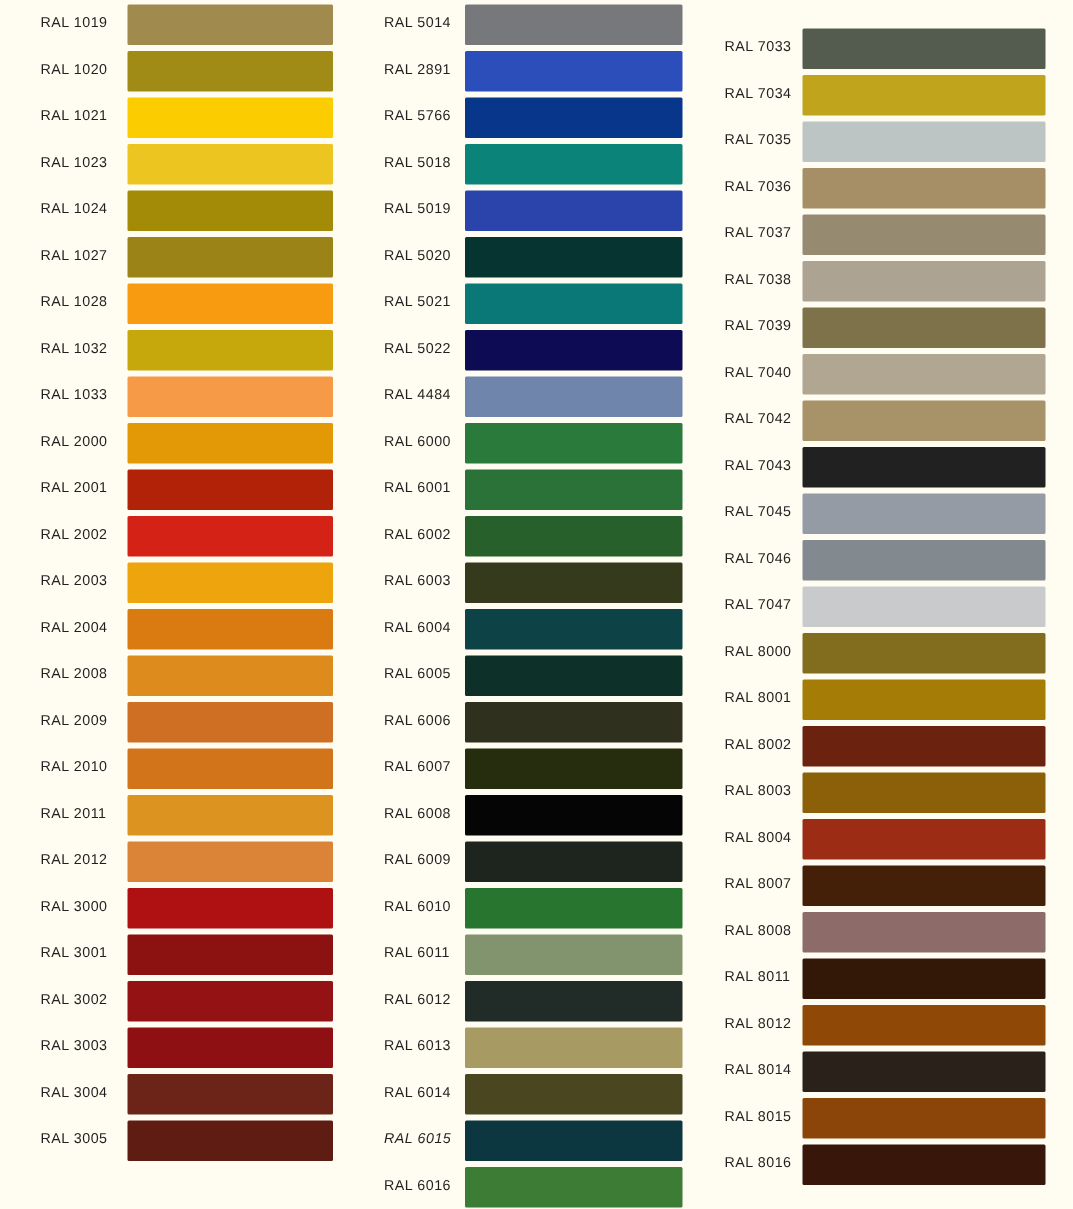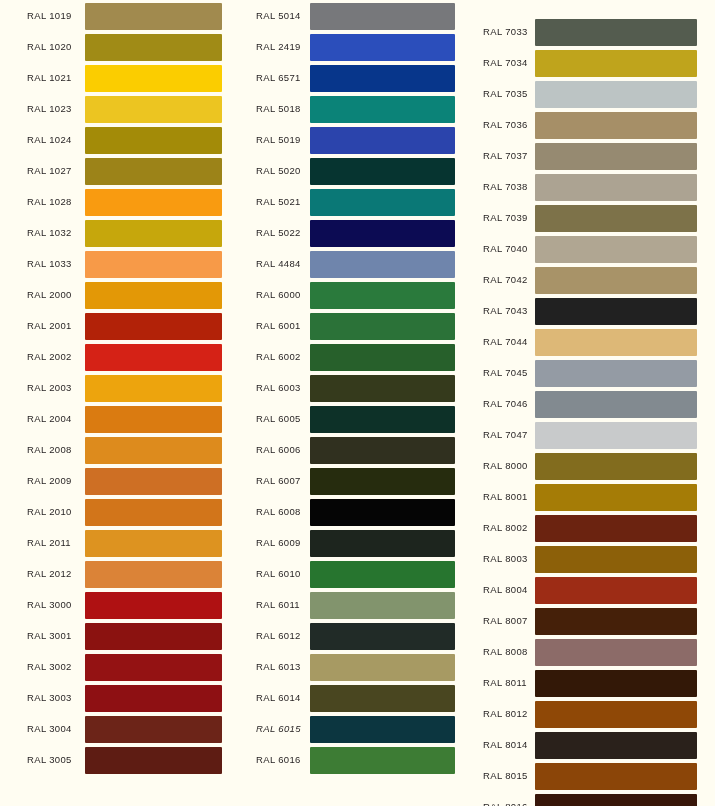--- a/index.html
+++ b/index.html
@@ -165,25 +165,25 @@
         <span class="swatch-label" style="color: rgb(35, 31, 32);">RAL 3005</span>
         <div class="swatch-chip" style="background: rgb(94, 28, 19);"></div>
       </div>
     </div>
     <div class="column col-1">
       <div class="row">
         <span class="swatch-label" style="color: rgb(35, 31, 32);">RAL 5014</span>
         <div class="swatch-chip" style="background: rgb(119, 120, 123);"></div>
       </div>
       <div class="row">
-        <span class="swatch-label" style="color: rgb(35, 31, 32);">RAL 2419</span>
+        <span class="swatch-label" style="color: rgb(35, 31, 32);">RAL 2891</span>
         <div class="swatch-chip" style="background: rgb(43, 78, 187);"></div>
       </div>
       <div class="row">
-        <span class="swatch-label" style="color: rgb(35, 31, 32);">RAL 6571</span>
+        <span class="swatch-label" style="color: rgb(35, 31, 32);">RAL 5766</span>
         <div class="swatch-chip" style="background: rgb(7, 54, 139);"></div>
       </div>
       <div class="row">
         <span class="swatch-label" style="color: rgb(35, 31, 32);">RAL 5018</span>
         <div class="swatch-chip" style="background: rgb(11, 131, 120);"></div>
       </div>
       <div class="row">
         <span class="swatch-label" style="color: rgb(35, 31, 32);">RAL 5019</span>
         <div class="swatch-chip" style="background: rgb(43, 68, 172);"></div>
       </div>
@@ -213,20 +213,24 @@
       </div>
       <div class="row">
         <span class="swatch-label" style="color: rgb(35, 31, 32);">RAL 6002</span>
         <div class="swatch-chip" style="background: rgb(39, 96, 43);"></div>
       </div>
       <div class="row">
         <span class="swatch-label" style="color: rgb(35, 31, 32);">RAL 6003</span>
         <div class="swatch-chip" style="background: rgb(53, 58, 28);"></div>
       </div>
       <div class="row">
+        <span class="swatch-label" style="color: rgb(35, 31, 32);">RAL 6004</span>
+        <div class="swatch-chip" style="background: rgb(13, 66, 70);"></div>
+      </div>
+      <div class="row">
         <span class="swatch-label" style="color: rgb(35, 31, 32);">RAL 6005</span>
         <div class="swatch-chip" style="background: rgb(13, 49, 40);"></div>
       </div>
       <div class="row">
         <span class="swatch-label" style="color: rgb(35, 31, 32);">RAL 6006</span>
         <div class="swatch-chip" style="background: rgb(48, 48, 31);"></div>
       </div>
       <div class="row">
         <span class="swatch-label" style="color: rgb(35, 31, 32);">RAL 6007</span>
         <div class="swatch-chip" style="background: rgb(38, 44, 14);"></div>
@@ -301,24 +305,20 @@
         <span class="swatch-label" style="color: rgb(35, 31, 32);">RAL 7040</span>
         <div class="swatch-chip" style="background: rgb(176, 166, 146);"></div>
       </div>
       <div class="row">
         <span class="swatch-label" style="color: rgb(35, 31, 32);">RAL 7042</span>
         <div class="swatch-chip" style="background: rgb(168, 147, 104);"></div>
       </div>
       <div class="row">
         <span class="swatch-label" style="color: rgb(35, 31, 32);">RAL 7043</span>
         <div class="swatch-chip" style="background: rgb(33, 33, 33);"></div>
-      </div>
-      <div class="row">
-        <span class="swatch-label" style="color: rgb(35, 31, 32);">RAL 7044</span>
-        <div class="swatch-chip" style="background: rgb(221, 184, 119);"></div>
       </div>
       <div class="row">
         <span class="swatch-label" style="color: rgb(35, 31, 32);">RAL 7045</span>
         <div class="swatch-chip" style="background: rgb(148, 155, 164);"></div>
       </div>
       <div class="row">
         <span class="swatch-label" style="color: rgb(35, 31, 32);">RAL 7046</span>
         <div class="swatch-chip" style="background: rgb(130, 138, 144);"></div>
       </div>
       <div class="row">

